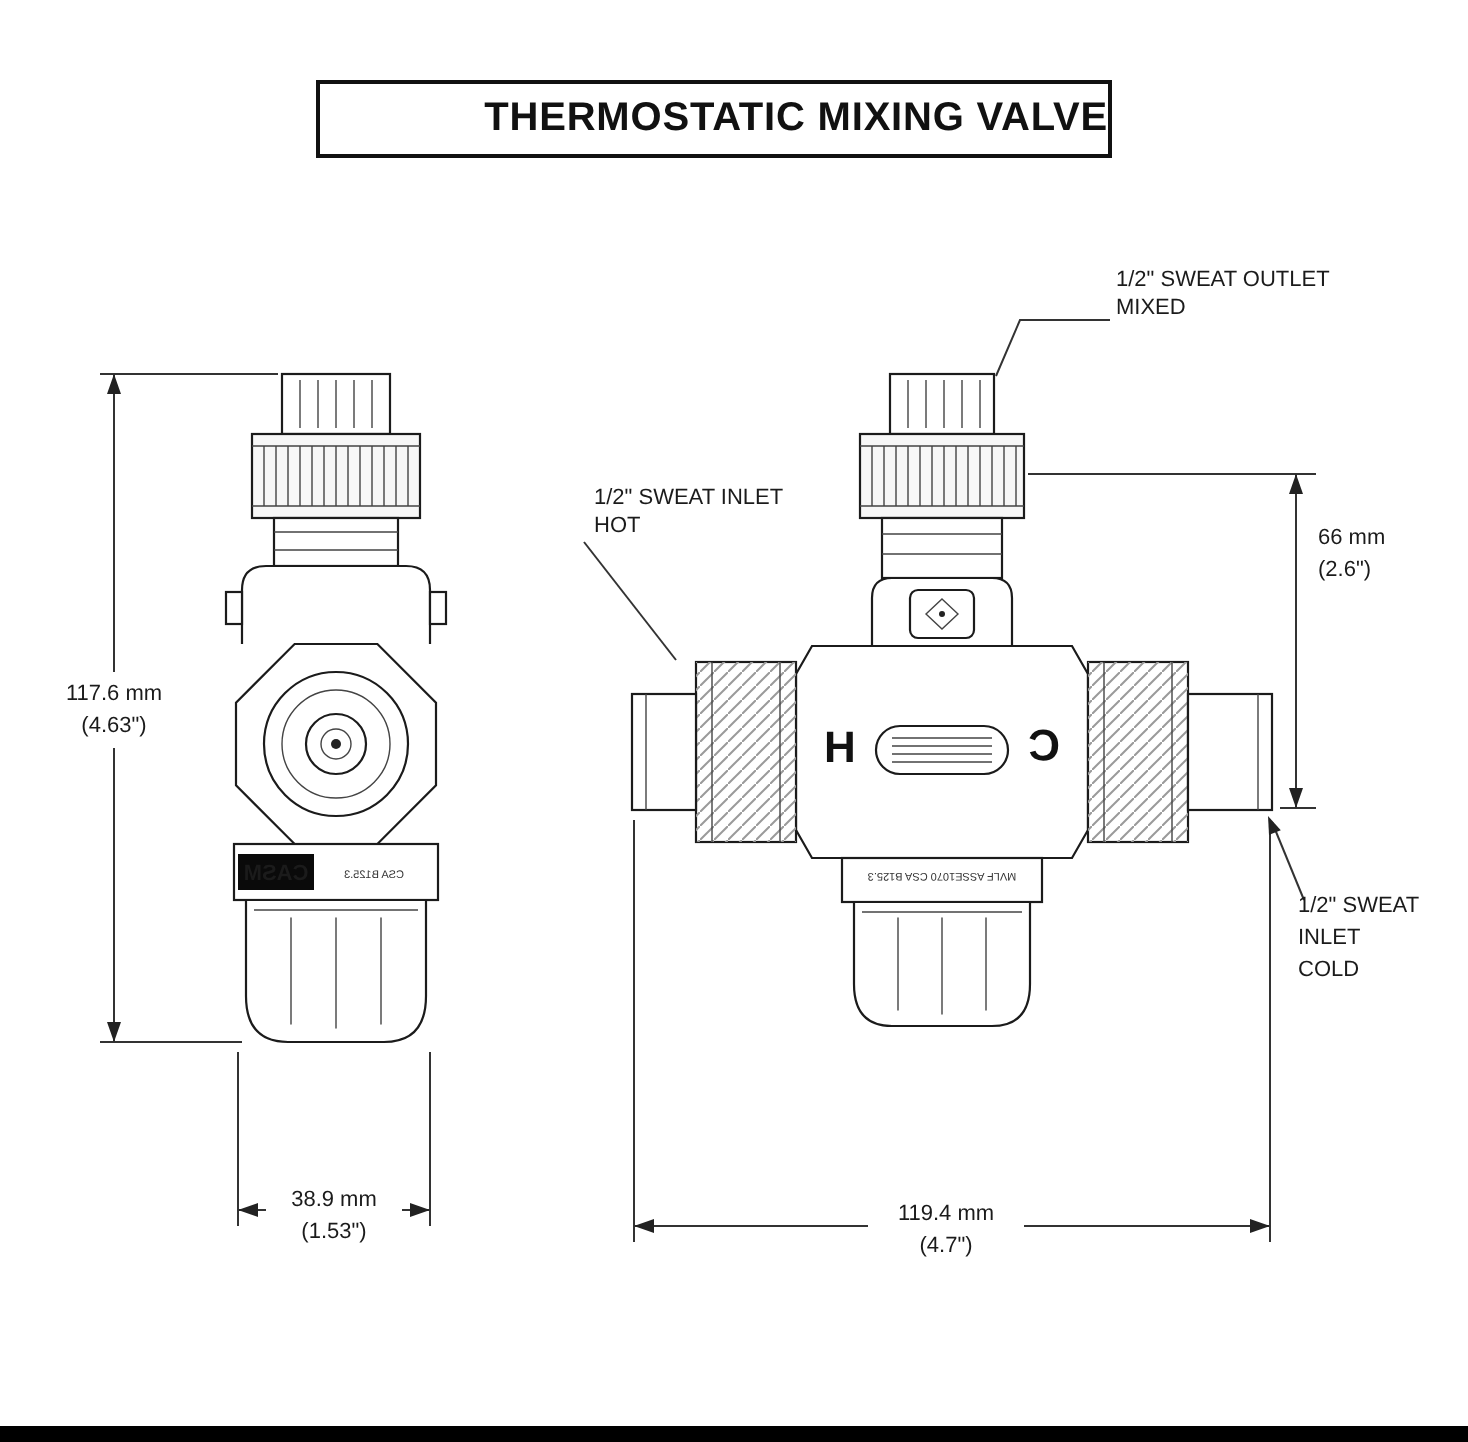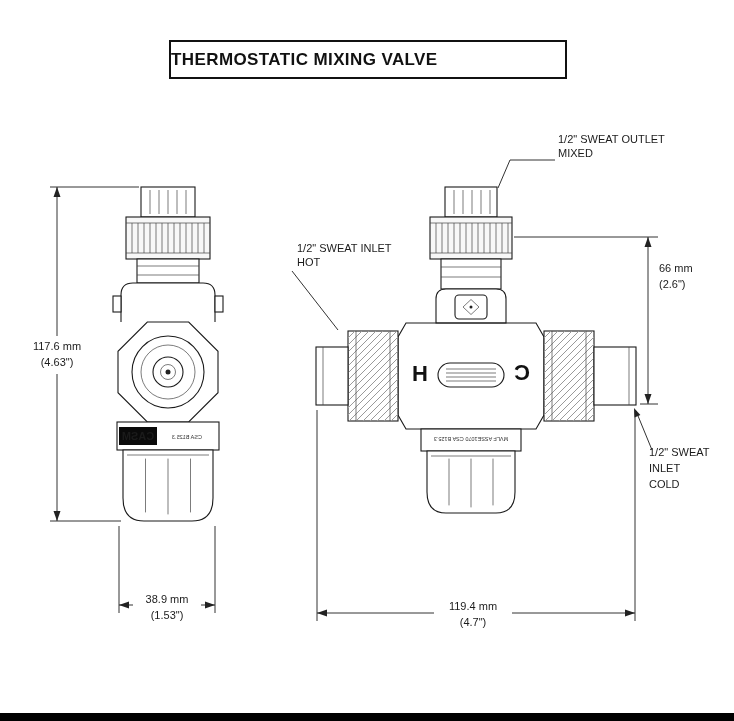--- a/index.html
+++ b/index.html
@@ -1,23 +1,23 @@
 <!DOCTYPE html>
 <html><head>
 <meta charset="utf-8">
 <style>
   html,body{margin:0;padding:0;background:#ffffff;}
   .page{
     position:relative;width:734px;height:721px;background:#ffffff;
     font-family:"Liberation Sans",sans-serif;overflow:hidden;
   }
   .title-box{
-    position:absolute;left:169px;top:40px;width:394px;height:35px;
-    border:2px solid #111;display:flex;align-items:center;justify-content:flex-start;
-    font-size:17px;font-weight:bold;letter-spacing:.4px;color:#111;background:#fff;
+    position:absolute;left:158px;top:40px;width:394px;height:35px;
+    border:2px solid #111;display:flex;align-items:center;justify-content:flex-end;
+    font-size:20px;font-weight:bold;letter-spacing:.4px;color:#111;background:#fff;
   }
   .footer-bar{
     position:absolute;left:0;right:0;bottom:0;height:8px;background:#000;
   }
   svg{position:absolute;left:0;top:0;}
   svg text{font-family:"Liberation Sans",sans-serif;fill:#1b1b1b;font-size:11px;}
   .ln{stroke:#1b1b1b;stroke-width:1.1;fill:none;}
   .lnthin{stroke:#444;stroke-width:.7;fill:none;}
   .dim{stroke:#333;stroke-width:1;fill:none;}
   .arrow{fill:#222;stroke:none;}

